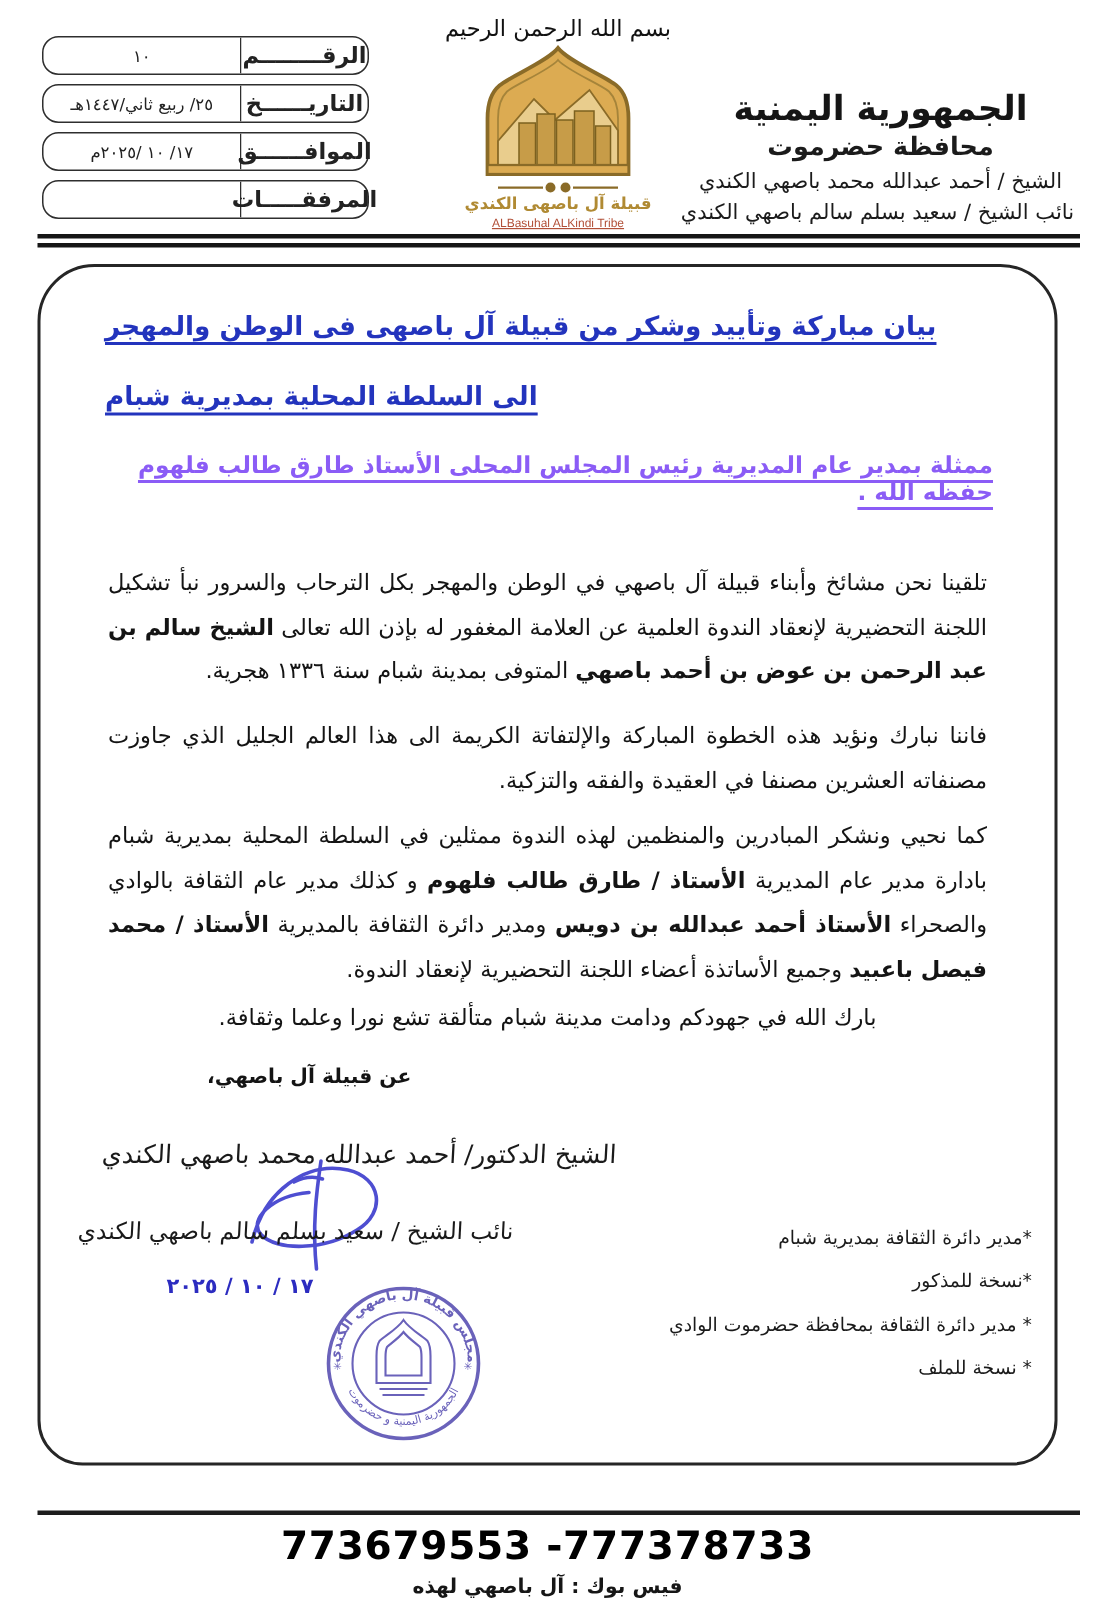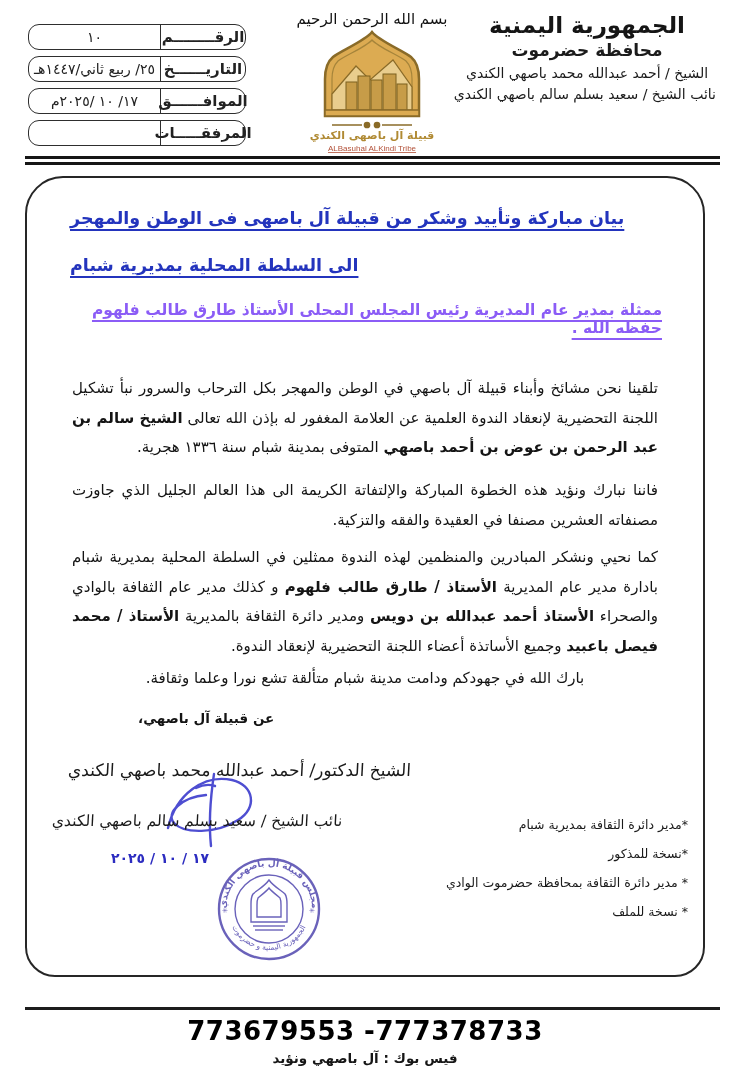--- a/index.html
+++ b/index.html
@@ -12,30 +12,30 @@
   .ref-table{position:absolute;left:28px;top:24px;width:218px;}
   .ref-row{
     direction:rtl;display:flex;align-items:stretch;height:24px;margin-bottom:6px;
     border:1.6px solid #2e2e2e;border-radius:11px;background:#fff;
   }
   .ref-label{
     width:84px;display:flex;align-items:center;justify-content:center;
     border-left:1.6px solid #2e2e2e;font-size:15px;font-weight:bold;color:#222;
     border-radius:0 10px 10px 0;
   }
-  .ref-value{flex:1;display:flex;align-items:center;justify-content:center;font-size:14px;color:#222;}
+  .ref-value{flex:1;display:flex;align-items:center;justify-content:center;font-size:11px;color:#222;}
   
   .bismillah{
     position:absolute;left:283px;top:10px;width:178px;text-align:center;
     font-size:15px;font-weight:normal;white-space:nowrap;color:#111;
   }
   .emblem{position:absolute;left:296px;top:30px;}
   
   .hdr-right{position:absolute;left:458px;top:12px;width:258px;direction:rtl;text-align:center;}
-  .country{font-size:23px;font-weight:bold;color:#151515;letter-spacing:-1px;}
+  .country{font-size:23px;font-weight:bold;color:#151515;letter-spacing:-1px;margin-top:48px;}
   .governorate{font-size:17px;font-weight:bold;color:#1b1b1b;margin-top:2px;}
   .council{font-size:15px;font-weight:bold;color:#3fa34a;margin-top:4px;}
   .hdr-name{font-size:14px;color:#1b1b1b;margin-top:5px;white-space:nowrap;}
   .hdr-divider{
     position:absolute;left:25px;top:156px;width:695px;height:3px;
     border-top:3px solid #161616;border-bottom:3px solid #161616;
   }
   
   .frame{
     position:absolute;left:25px;top:176px;width:676px;height:797px;
@@ -195,15 +195,15 @@
 
   <div class="notes">
     <div>*مدير دائرة الثقافة بمديرية شبام</div>
     <div>*نسخة للمذكور</div>
     <div>* مدير دائرة الثقافة بمحافظة حضرموت الوادي</div>
     <div>* نسخة للملف</div>
   </div>
 
   <div class="footer-line"></div>
   <div class="phones">773679553 -777378733</div>
-  <div class="facebook">فيس بوك : آل باصهي ونؤيد</div>
+  <div class="facebook">فيس بوك : آل باصهي لهذه</div>
 
 </div>
 
 </body></html>

